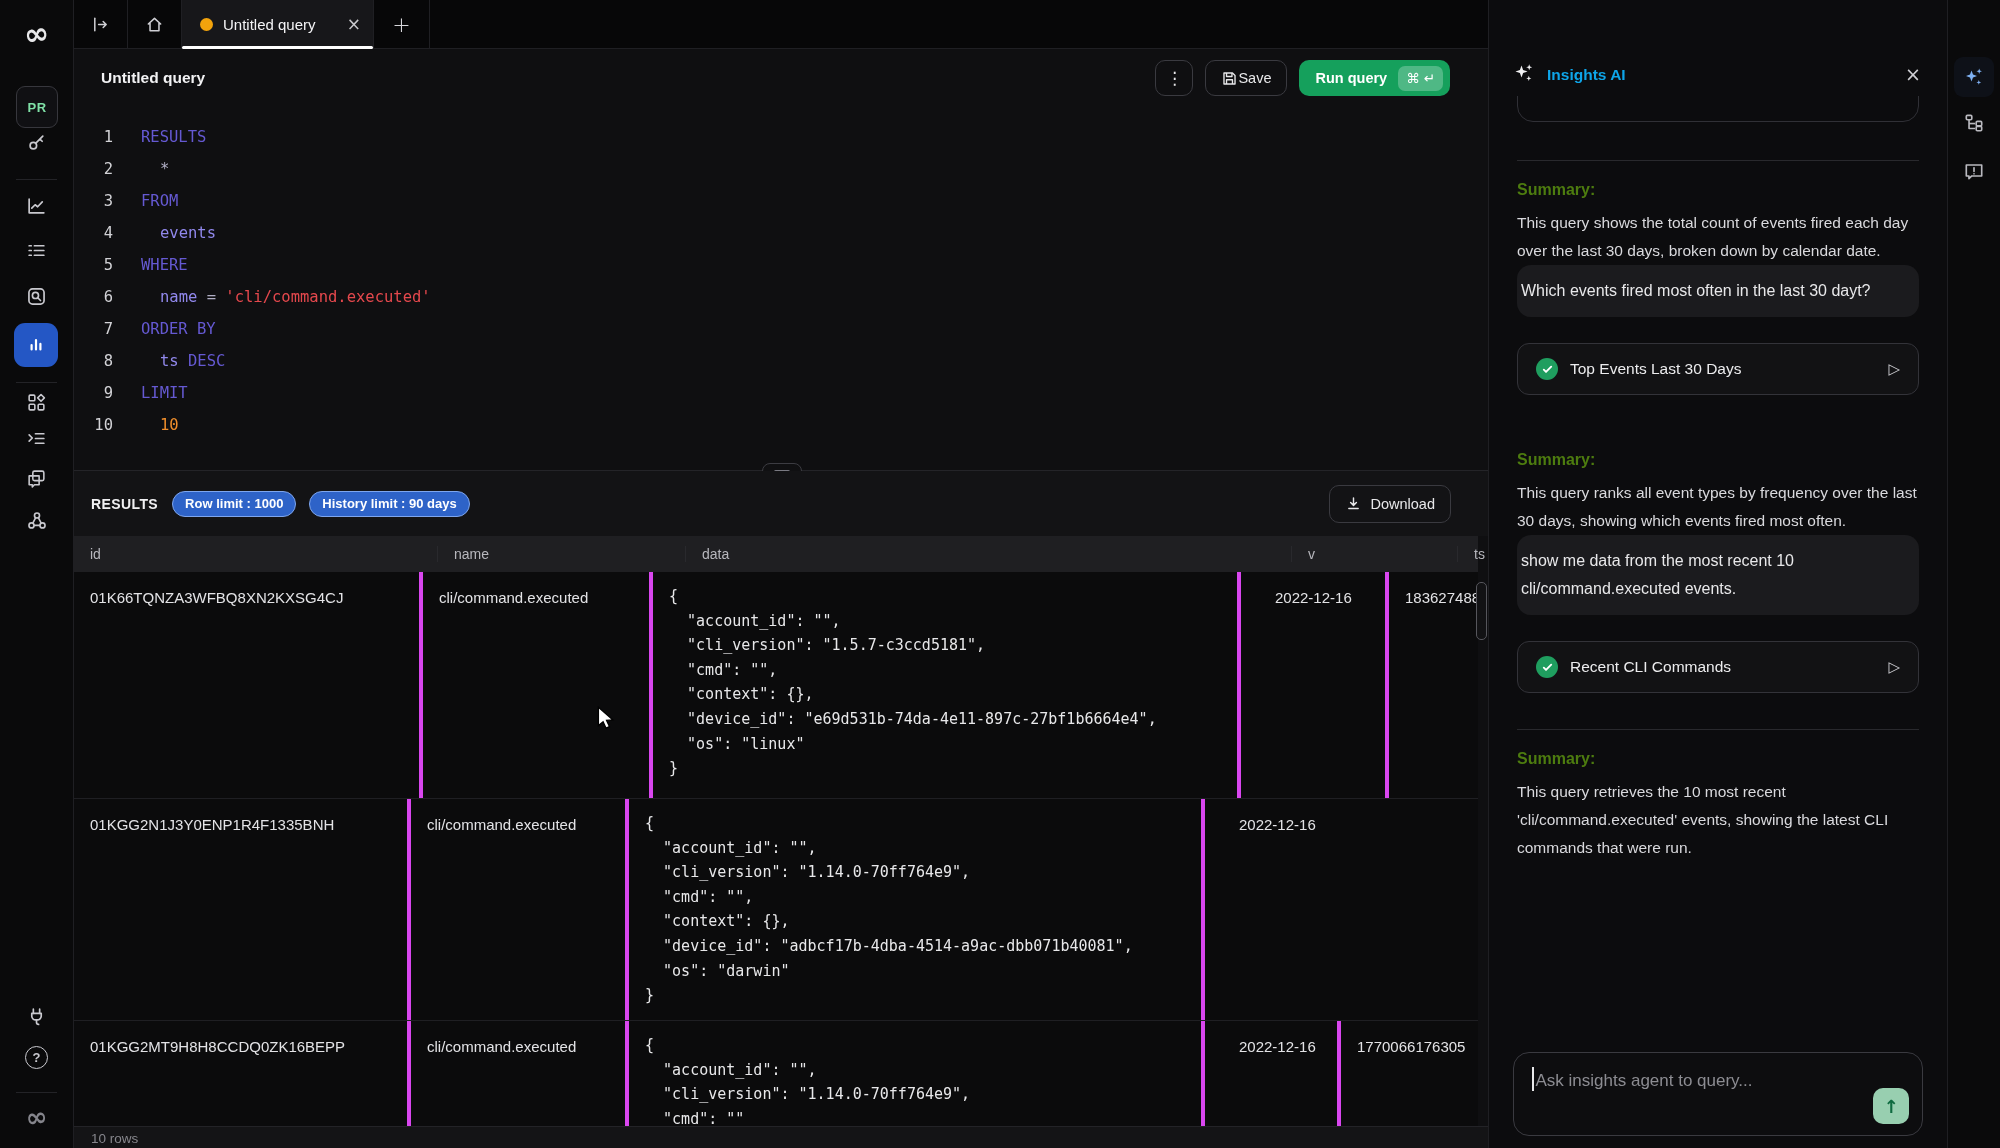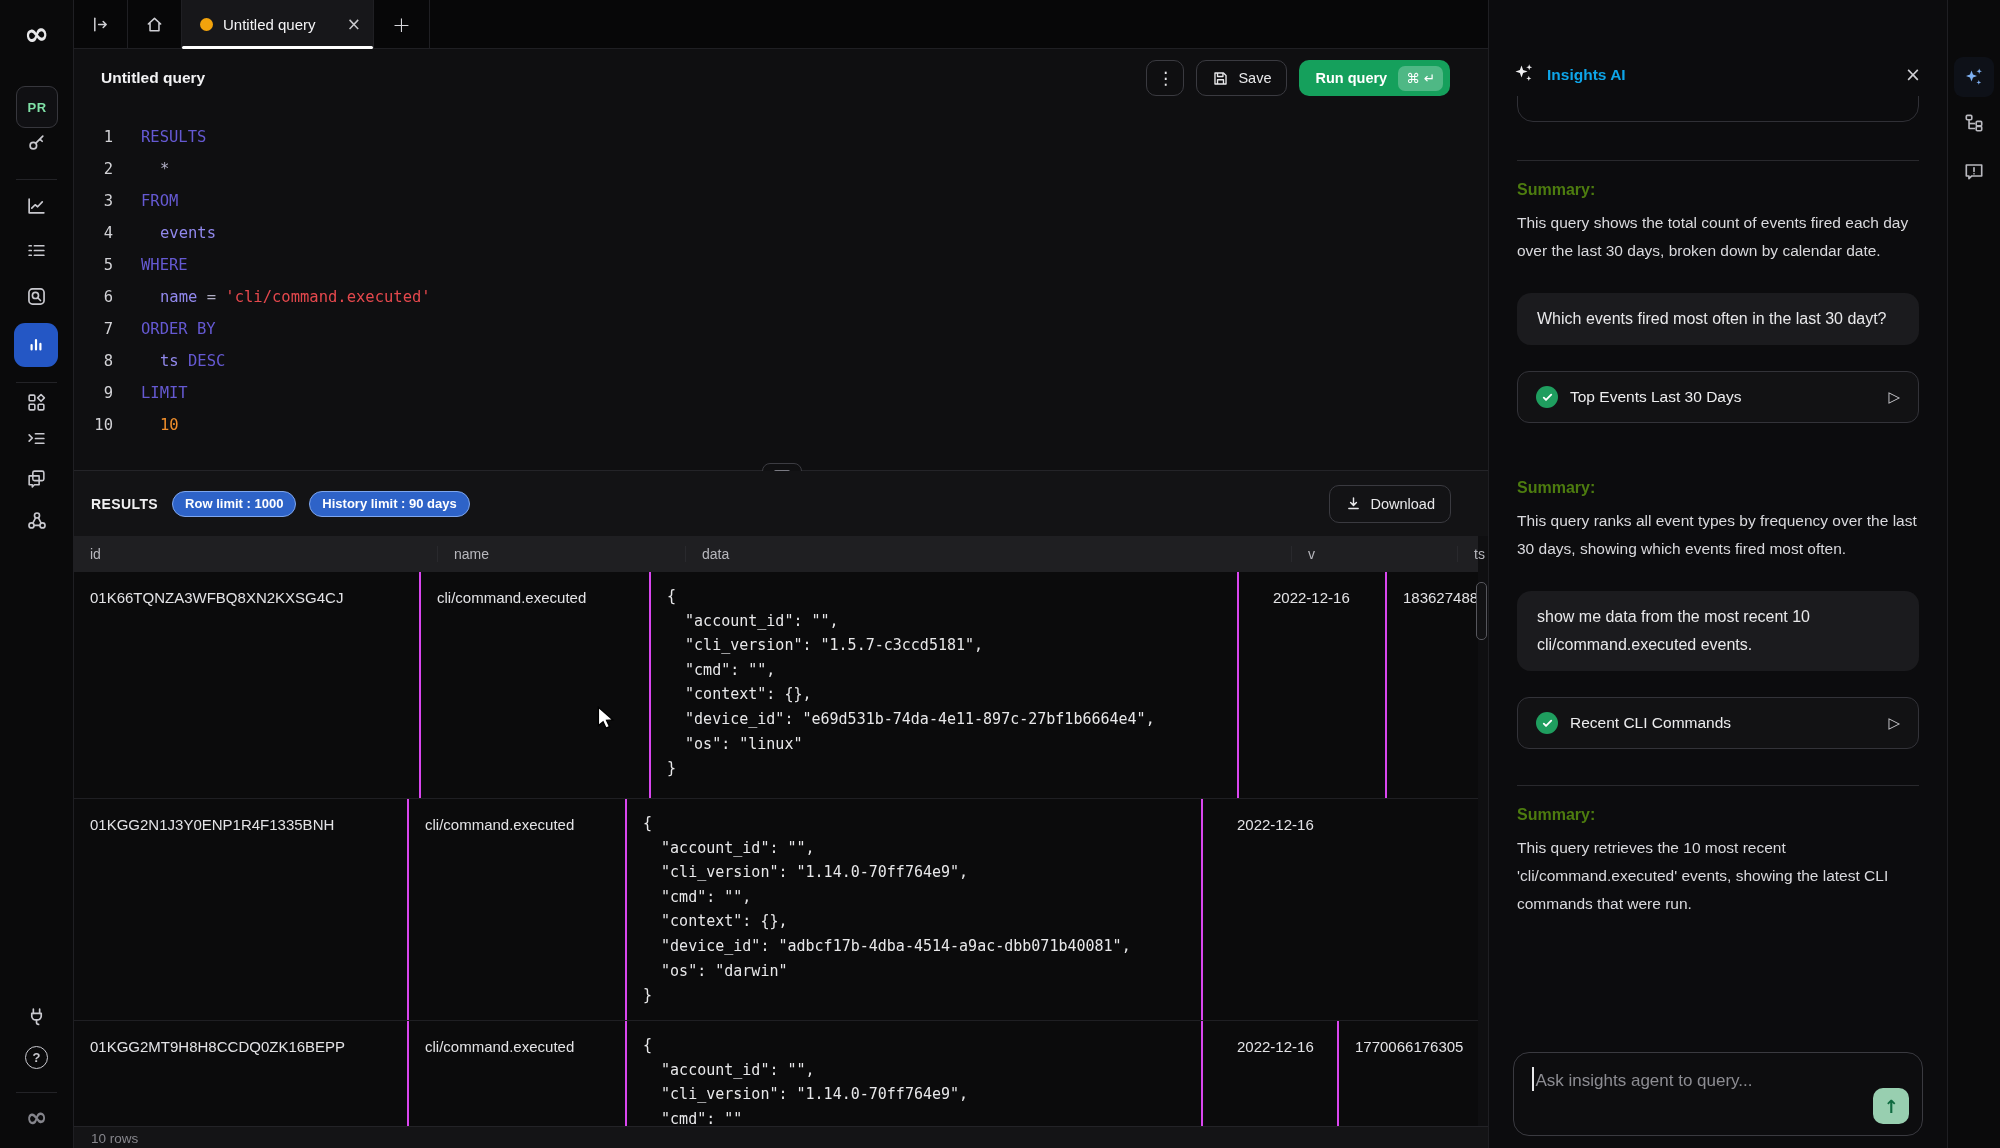--- a/index.html
+++ b/index.html
@@ -38,21 +38,21 @@
   .tab-close{margin-left:auto;color:#c9c9cd;font-size:17px;line-height:1;}
   .tab-plus{width:55px;height:48px;border-right:1px solid #1f1f23;display:flex;align-items:center;justify-content:center;
             color:#d6d6da;font-size:22px;font-weight:300;}
 
   
   .qheader{position:absolute;top:48px;left:0;right:0;height:60px;display:flex;align-items:center;padding:0 38px 0 27px;box-sizing:border-box;}
   .qtitle{font-size:15.5px;font-weight:bold;color:#f2f2f4;flex:1;}
   .hbtn{height:36px;border:1px solid #3a3a40;border-radius:10px;background:transparent;display:flex;align-items:center;
         justify-content:center;color:#e8e8ea;box-sizing:border-box;}
   .kebab{width:38px;font-size:17px;letter-spacing:0;margin-right:12px;}
-  .savebtn{padding:4px 15px;gap:9px;font-size:14.5px;margin-right:12px;}
+  .savebtn{padding:4px 15px;font-size:14.5px;margin-right:12px;}
   .runbtn{height:36px;border-radius:10px;background:#15a05c;color:#fff;display:flex;align-items:center;
           padding:0 7px 0 16px;gap:11px;font-size:14.5px;font-weight:bold;}
   .kbd{height:25px;padding:0 8px;border-radius:7px;background:rgba(255,255,255,.25);display:flex;align-items:center;gap:4px;
        font-size:13.5px;font-weight:normal;}
 
   
   .code{position:absolute;top:108px;left:0;right:0;height:352px;padding-top:13px;
         font-family:"DejaVu Sans Mono",monospace;font-size:15.5px;}
   .codeline{display:flex;height:32px;line-height:32px;}
   .lnum{width:39px;text-align:right;color:#d2d2d6;flex:none;}
@@ -80,39 +80,39 @@
   .dlbtn{margin-left:auto;height:36px;border:1px solid #3a3a40;border-radius:10px;display:flex;align-items:center;gap:9px;
          padding:0 15px;font-size:14.5px;color:#e8e8ea;}
 
   
   .thead{position:absolute;top:536px;left:0;right:10px;height:36px;background:#1f1f22;display:grid;
          grid-template-columns:333px 218px 576px 136px 1fr;align-items:center;font-size:14px;color:#b7b7bd;gap:30px;}
   .thead .hc{padding-left:16px;border-left:1px solid #29292d;}
   .thead .hc:first-child{border-left:none;}
   .tbody{position:absolute;top:572px;left:0;right:10px;bottom:22px;background:#0b0b0c;overflow:hidden;}
   .trow{display:grid;grid-template-columns:333px 218px 576px 136px 1fr;border-bottom:1px solid #1f1f23;box-sizing:border-box;}
-  .trow .cell{padding:17px 10px 14px 16px;font-size:15px;color:#e3e3e6;border-left:2px solid #d946ef;overflow:hidden;}
+  .trow .cell{padding:17px 10px 14px 16px;font-size:15px;color:#e3e3e6;border-left:4px solid #d946ef;overflow:hidden;}
   .trow .cell:first-child{border-left:none;}
   .cell.json{font-family:"DejaVu Sans Mono",monospace;font-size:15px;line-height:24.6px;color:#e8e8ea;white-space:pre;padding-top:12px;}
   .cell.vcol{padding-left:34px;}
   .r0{height:227px;gap:12px;} .r1{height:222px;} .r2{height:150px;}
   .vsb{position:absolute;right:1px;top:582px;width:9px;height:56px;border:1px solid #56565c;border-radius:5px;background:#121214;}
   .statusbar{position:absolute;left:0;right:0;bottom:0;height:22px;background:#141416;border-top:1px solid #232327;
              font-size:13.5px;color:#86868c;padding:4px 0 0 17px;box-sizing:border-box;}
 
   
   .ihead{position:absolute;top:0;left:0;right:0;height:96px;display:flex;align-items:flex-end;padding:0 26px 12px 24px;box-sizing:border-box;}
   .ihead .ttl{font-size:15.5px;font-weight:bold;color:#0ea5e9;margin-left:12px;flex:1;}
   .ihead .x{color:#cfcfd4;font-size:19px;line-height:1;}
   .iscroll{position:absolute;top:96px;left:0;right:0;bottom:0;padding:0 28px;overflow:hidden;box-sizing:border-box;}
   .partcard{height:50px;margin-top:-26px;border:1px solid #303036;border-radius:16px;}
   .idiv{height:1px;background:#29292d;margin-top:38px;}
   .sumlabel{font-size:16px;font-weight:bold;color:#4d7c0f;margin-top:20px;}
   .sumtext{font-size:15.5px;line-height:28px;color:#d9d9dd;margin:10px 0 0 0;}
-  .bubble{margin-top:28px;background:#1b1b1e;border-radius:14px;padding:12px 20px;font-size:16px;line-height:28px;color:#e8e8ea;}
+  .bubble{background:#1b1b1e;border-radius:14px;padding:12px 4px;font-size:16px;line-height:28px;color:#e8e8ea;}
   .qcard{margin-top:26px;height:52px;border:1px solid #333339;border-radius:12px;background:#121214;display:flex;align-items:center;
          padding:0 18px;box-sizing:border-box;}
   .qcard .ck{width:22px;height:22px;border-radius:50%;background:#1f9e5f;display:flex;align-items:center;justify-content:center;flex:none;}
   .qcard .lbl{margin-left:12px;font-size:15.5px;color:#ececee;flex:1;}
   .qcard .play{color:#cfcfd4;font-size:15px;}
   .mt56{margin-top:56px;}
   .askbox{position:absolute;left:24px;right:24px;bottom:12px;height:84px;border:1px solid #3a3a40;border-radius:16px;background:#0d0d0f;
           box-sizing:border-box;padding:14px 18px;}
   .caret{display:inline-block;width:1.5px;height:24px;background:#e8e8ea;vertical-align:-5px;margin-right:2px;}
   .ph{font-size:17px;color:#8c8c92;}

